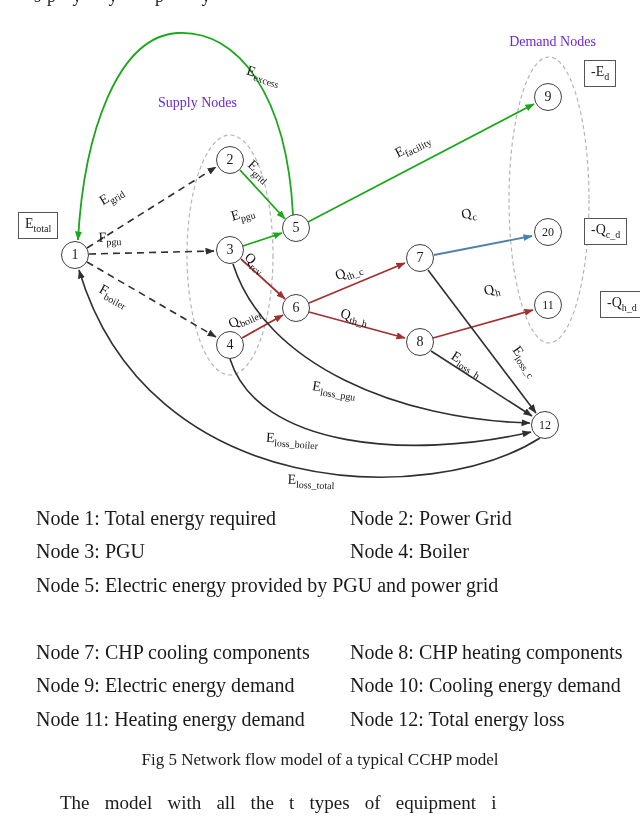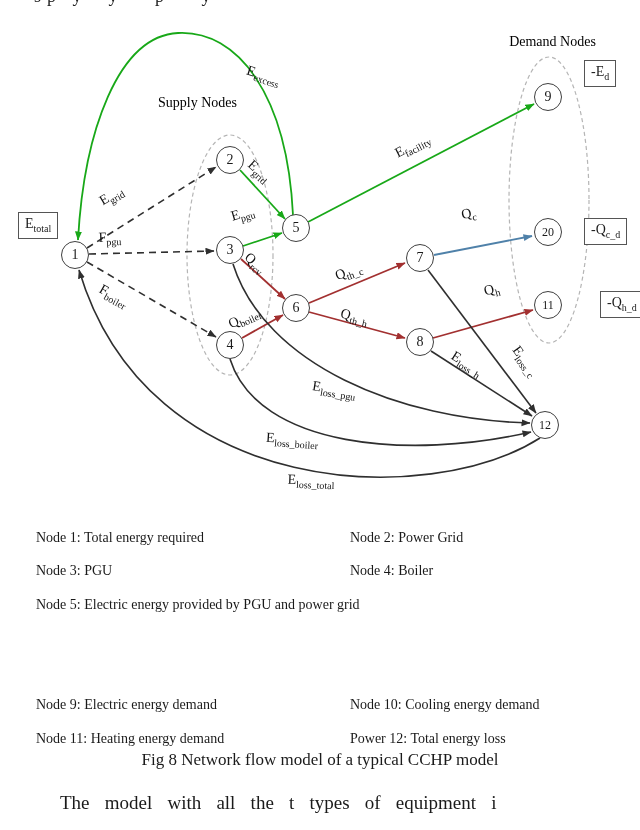--- a/index.html
+++ b/index.html
@@ -10,22 +10,22 @@
   .top-clip span{position:absolute;top:-14px;left:34px;font-size:18px;letter-spacing:6px;color:#222;white-space:pre;}
   svg.edges{position:absolute;left:0;top:0;z-index:1;}
   .node{position:absolute;width:28px;height:28px;border:1.5px solid #3f3f3f;border-radius:50%;
         background:#fff;display:flex;align-items:center;justify-content:center;
         font-size:14px;z-index:3;box-sizing:border-box;}
   .elabel{position:absolute;z-index:4;white-space:nowrap;font-size:14px;color:#111;
           transform:translate(-50%,-50%) rotate(var(--r,0deg));line-height:1;}
   .elabel sub, .boxlabel sub{font-size:10px;}
   .boxlabel{position:absolute;z-index:4;border:1px solid #555;background:#fff;
             font-size:14px;padding:3px 6px;line-height:1.2;white-space:nowrap;}
-  .region-label{position:absolute;z-index:4;font-size:14px;color:#000000;text-align:center;}
-  .legend-row{position:absolute;left:36px;width:604px;font-size:14px;white-space:nowrap;margin-top:23px;}
+  .region-label{position:absolute;z-index:4;font-size:14px;color:#6d28d9;text-align:center;}
+  .legend-row{position:absolute;left:36px;width:604px;font-size:20px;white-space:nowrap;}
   .legend-row .r{position:absolute;left:314px;}
   .caption{position:absolute;left:0;top:750px;width:640px;text-align:center;font-size:17px;}
   .paragraph{position:absolute;left:36px;top:792px;width:580px;font-size:19px;
              text-indent:24px;word-spacing:0.55em;white-space:nowrap;overflow:hidden;}
 </style>
 </head>
 <body>
 
 <div class="page">
 
@@ -153,26 +153,30 @@
     <span class="r">Node 2: Power Grid</span>
   </div>
   <div class="legend-row" style="top:540px">
     <span class="l">Node 3: PGU</span>
     <span class="r">Node 4: Boiler</span>
   </div>
   <div class="legend-row" style="top:574px">
     <span class="l">Node 5: Electric energy provided by PGU and power grid</span>
     <span class="r"></span>
   </div>
+  <div class="legend-row" style="top:641px">
+    <span class="l">Node 7: CHP cooling components</span>
+    <span class="r">Node 8: CHP heating components</span>
+  </div>
   <div class="legend-row" style="top:674px">
     <span class="l">Node 9: Electric energy demand</span>
     <span class="r">Node 10: Cooling energy demand</span>
   </div>
   <div class="legend-row" style="top:708px">
     <span class="l">Node 11: Heating energy demand</span>
-    <span class="r">Power 12: Total energy loss</span>
+    <span class="r">Node 12: Total energy loss</span>
   </div>
 
-  <div class="caption">Fig 8 Network flow model of a typical CCHP model</div>
+  <div class="caption">Fig 5 Network flow model of a typical CCHP model</div>
 
   <div class="paragraph">The model with all the t types of equipment i</div>
 
 </div>
 
 </body></html>

